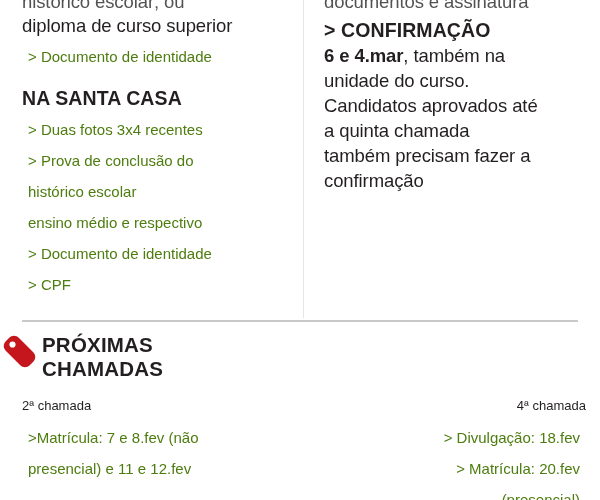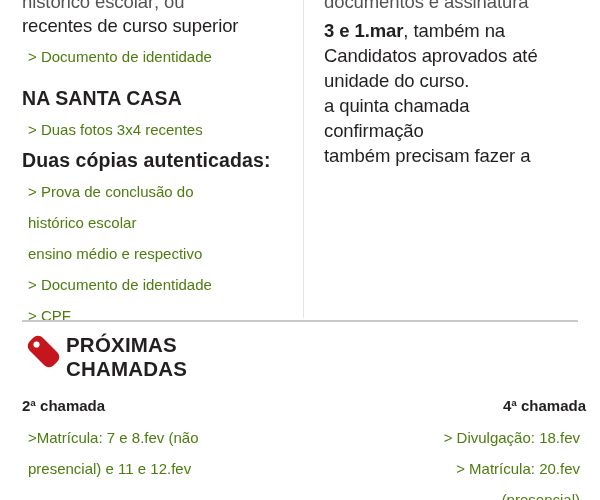--- a/index.html
+++ b/index.html
@@ -105,21 +105,21 @@
   
   .section {
     position: absolute;
     left: 0;
     top: 330px;
     width: 600px;
   }
   .section-head {
     display: flex;
     align-items: flex-start;
-    padding-left: 26px;
+    padding-left: 2px;
   }
   .tag-icon {
     width: 34px;
     height: 40px;
     flex: 0 0 34px;
     margin-top: 4px;
     margin-right: 6px;
   }
   .section-title {
     font-weight: bold;
@@ -136,68 +136,68 @@
   .section-col {
     box-sizing: border-box;
     width: 300px;
     padding: 0 14px 0 22px;
   }
   .section-col.right {
     padding-left: 24px;
     text-align: right;
   }
   .call-title {
-    font-weight: bold;
-    font-size: 15px;
+    font-weight: normal;
+    font-size: 13px;
     line-height: 26px;
     margin: 0 0 1px 0;
   }
 </style>
 </head>
 <body>
 
 <div class="page">
 
   <div class="vsep"></div>
 
   <div class="cols">
 
     <div class="col left">
       <div class="clipped">
         <p class="line faded">histórico escolar; ou</p>
       </div>
-      <p class="line">recentes de curso superior</p>
+      <p class="line">diploma de curso superior</p>
       <p class="bullet">&gt; Documento de identidade</p>
 
       <div class="spacer-sm"></div>
 
       <p class="head-bold">NA SANTA CASA</p>
       <p class="bullet">&gt; Duas fotos 3x4 recentes</p>
-      <p class="head-bold">Duas cópias autenticadas:</p>
 
       <p class="bullet">&gt; Prova de conclusão do</p>
       <p class="bullet">histórico escolar</p>
       <p class="bullet">ensino médio e respectivo</p>
       <p class="bullet">&gt; Documento de identidade</p>
       <p class="bullet">&gt; CPF</p>
     </div>
 
     <div class="col right">
       <div class="clipped">
         <p class="line faded">documentos e assinatura</p>
       </div>
 
       <div class="spacer-xs"></div>
 
-      <p class="line"><span class="bold">3 e 1.mar</span><span>, também na</span></p>
+      <p class="head-bold">&gt; CONFIRMAÇÃO</p>
+      <p class="line"><span class="bold">6 e 4.mar</span><span>, também na</span></p>
+      <p class="line">unidade do curso.</p>
       <p class="line">Candidatos aprovados até</p>
-      <p class="line">unidade do curso.</p>
       <p class="line">a quinta chamada</p>
+      <p class="line">também precisam fazer a</p>
       <p class="line">confirmação</p>
-      <p class="line">também precisam fazer a</p>
     </div>
   </div>
 
   <div class="divider"></div>
 
   <div class="section">
 
     <div class="section-head">
       <svg class="tag-icon" viewBox="0 0 34 40">
         <path d="M4 7 C1 10 1 14 4 17 L18 31 C21 34 25 34 28 31 L31 28 C34 25 34 21 31 18 L17 4 C14 1 10 1 7 4 Z" fill="#c4161c"></path>

